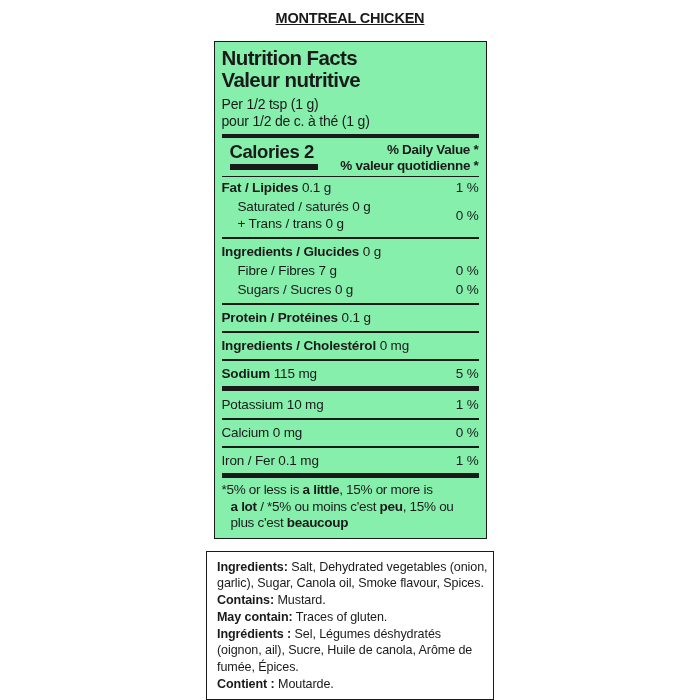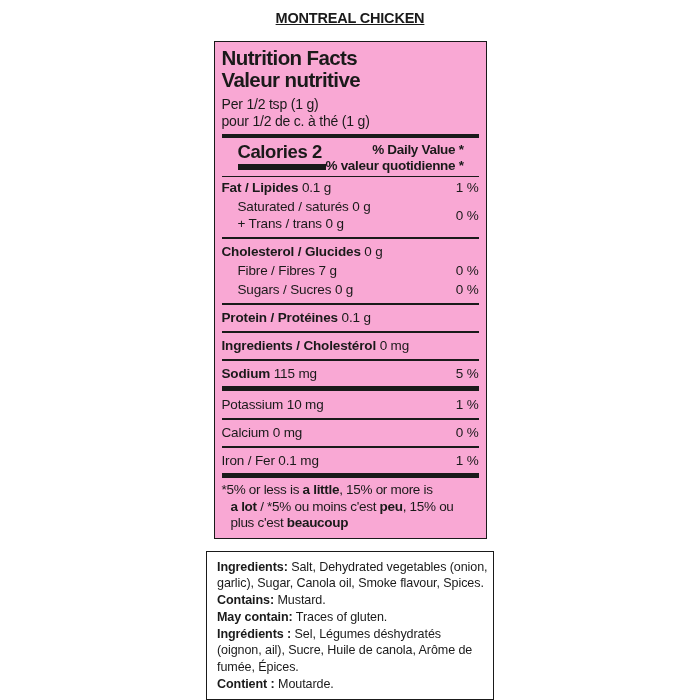--- a/index.html
+++ b/index.html
@@ -21,37 +21,38 @@
     letter-spacing: -0.2px;
     text-decoration: underline;
   }
 
   
   .nf-box {
     width: 273px;
     margin: 15px auto 0 auto;
     border: 1.5px solid #1a1a1a;
     padding: 5px 7px 6px 7px;
-    background: #f9a8d4;
+    background: #86efac;
   }
   .nf-title {
     font-size: 20.5px;
     font-weight: bold;
     line-height: 22px;
     letter-spacing: -0.6px;
   }
   .nf-serving { font-size: 14px; line-height: 17px; letter-spacing: -0.2px; }
   .nf-serving.first { margin-top: 5px; }
 
   .bar-serving { height: 4px; background: #1a1a1a; margin: 4px 0 3px 0; }
 
   .calories-row {
     display: flex;
+    justify-content: space-between;
     align-items: flex-start;
-    margin: 2px 0 3px 16px;
+    margin: 2px 0 3px 8px;
   }
   .cal-label {
     font-size: 18.5px;
     font-weight: bold;
     letter-spacing: -0.4px;
     line-height: 21px;
   }
   .cal-underline { width: 88px; height: 6px; background: #1a1a1a; margin-top: 2px; }
   .dv-header {
     text-align: right;
@@ -146,21 +147,21 @@
         </div>
         <div class="nrow multi">
           <div class="lbl indent">
             <div>Saturated / saturés 0 g</div>
             <div>+ Trans / trans 0 g</div>
           </div>
           <div class="dv">0 %</div>
         </div>
         <div class="rule-med"></div>
         <div class="nrow">
-          <div class="lbl"><b>Cholesterol / Glucides</b><span> 0 g</span></div>
+          <div class="lbl"><b>Ingredients / Glucides</b><span> 0 g</span></div>
         </div>
         <div class="nrow">
           <div class="lbl indent"><span>Fibre / Fibres 7 g</span></div>
           <div class="dv">0 %</div>
         </div>
         <div class="nrow">
           <div class="lbl indent"><span>Sugars / Sucres 0 g</span></div>
           <div class="dv">0 %</div>
         </div>
         <div class="rule-med"></div>

